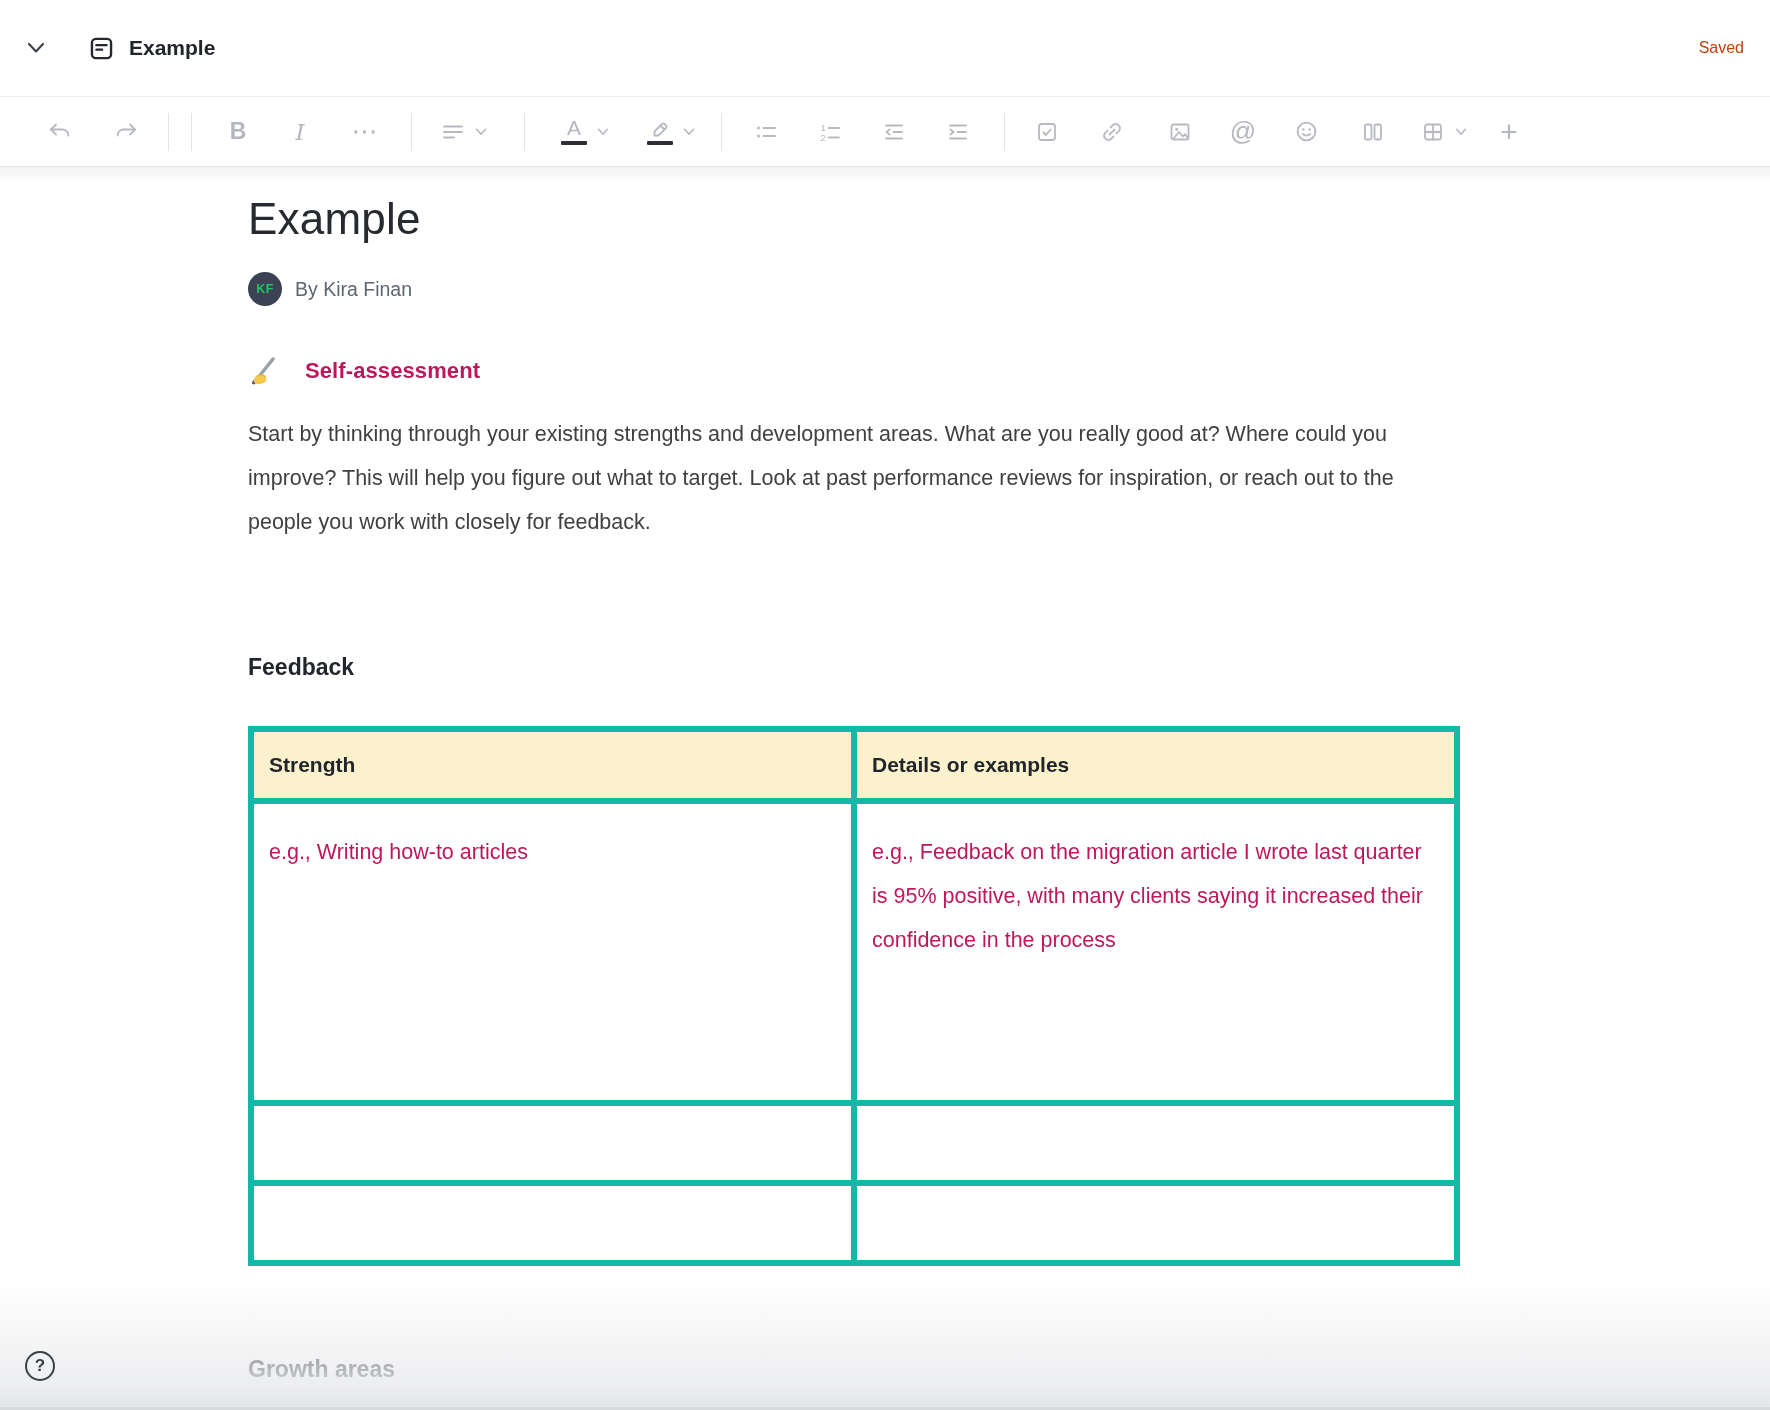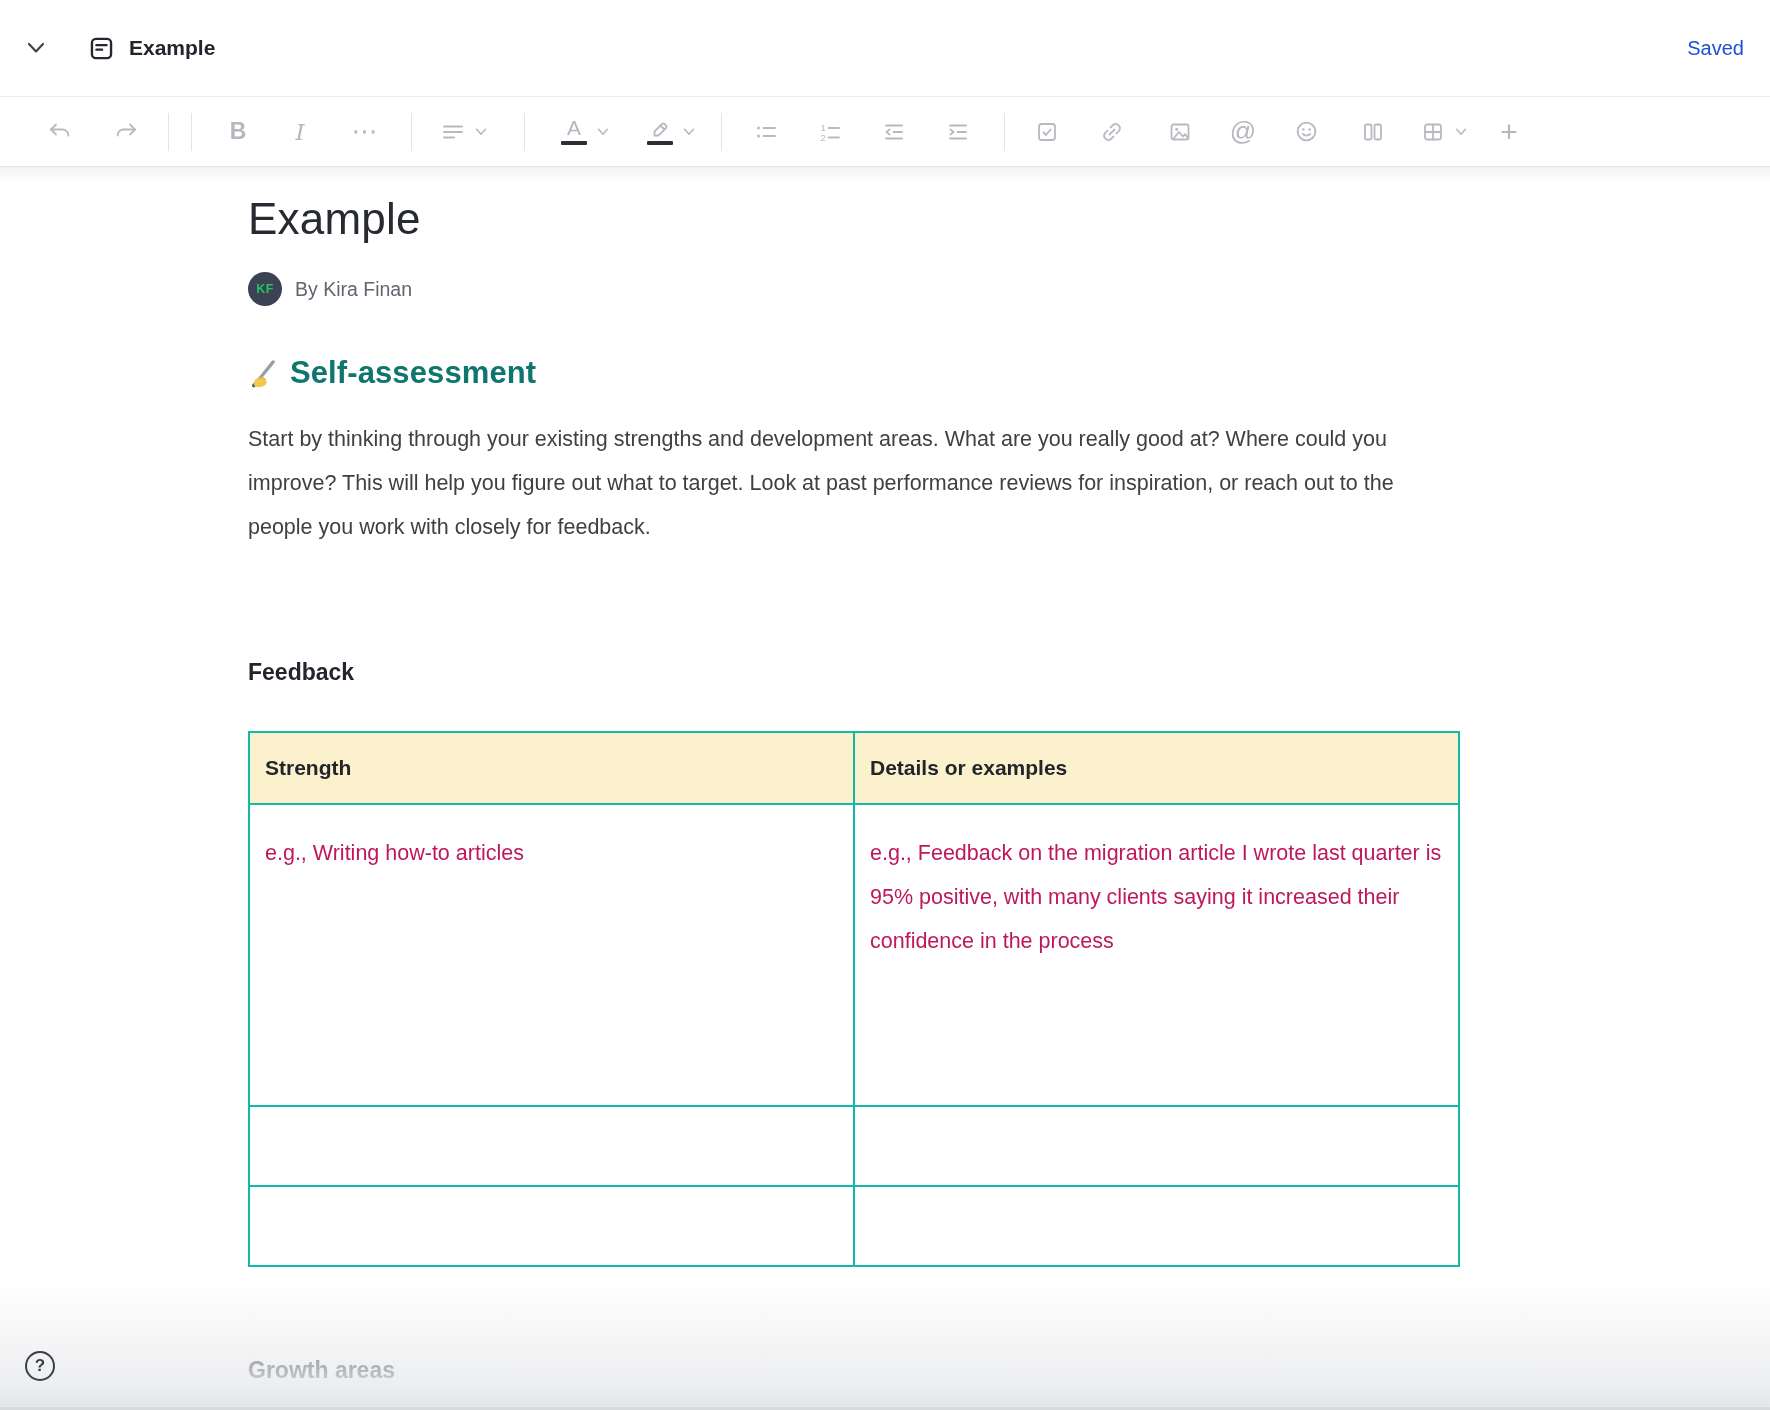--- a/index.html
+++ b/index.html
@@ -17,21 +17,21 @@
     display: flex; align-items: center;
     padding: 0 26px 0 20px;
     border-bottom: 1px solid #ececee;
     background: #fff;
   }
   .topbar-left { display:flex; align-items:center; gap:14px; }
   .tb-chevron-btn { background:none; border:none; cursor:pointer; display:flex; align-items:center; padding:6px; }
   .doc-icon { display:flex; align-items:center; margin-left:22px; }
   .topbar-title { font-size:21px; font-weight:700; color:#21252b; margin-left:0px; }
   .topbar-right { margin-left:auto; }
-  .save-status { font-size:20px; color:#1d4ed8; }
+  .save-status { font-size:16px; color:#c2410c; }
 
   
   .toolbar {
     height: 70px;
     display: flex; align-items: center;
     padding-left: 30px;
     border-bottom: 1px solid #e4e5e7;
     background: #fff;
     white-space: nowrap;
   }
@@ -72,35 +72,35 @@
   .author-row { display:flex; align-items:center; margin-top:27px; }
   .avatar {
     width:34px; height:34px; border-radius:50%;
     background:#3b4254; color:#22c55e;
     font-size:12.5px; font-weight:700; letter-spacing:0.3px;
     display:flex; align-items:center; justify-content:center;
     flex:0 0 auto;
   }
   .byline { font-size:19.5px; color:#5f6670; margin-left:13px; }
   .h2-row { display:flex; align-items:center; margin-top:49px; gap:11px; }
-  .h2-text { font-size:31px; font-weight:700; color:#0f766e; letter-spacing:0.1px; }
+  .h2-text { font-size:22px; font-weight:700; color:#be185d; letter-spacing:0.1px;margin-left:15px; }
   .body-par {
     margin-top:26px; width:1208px;
     font-size:21.5px; line-height:44px; color:#404040;
   }
   .h3-text { font-size:23px; font-weight:700; color:#22262c; }
   .h3-strengths { margin-top:110px; }
   .h3-growth { margin-top:90px; }
   table.strengths {
     margin-top:45px;
     width:1212px;
     border-collapse:collapse;
     table-layout:fixed;
   }
-  table.strengths th, table.strengths td { border:2px solid #14b8a6; width:50%;margin-left:48px; }
+  table.strengths th, table.strengths td { border:6px solid #14b8a6; width:50%;margin-left:48px; }
   table.strengths th {
     background:#fbf2cd;
     height:72px;
     font-size:21px; font-weight:700; color:#22262c;
     text-align:left; padding:0 15px;
   }
   table.strengths td {
     vertical-align:top;
     padding:26px 15px 0 15px;
     font-size:21.5px; line-height:44px; color:#be185d;

